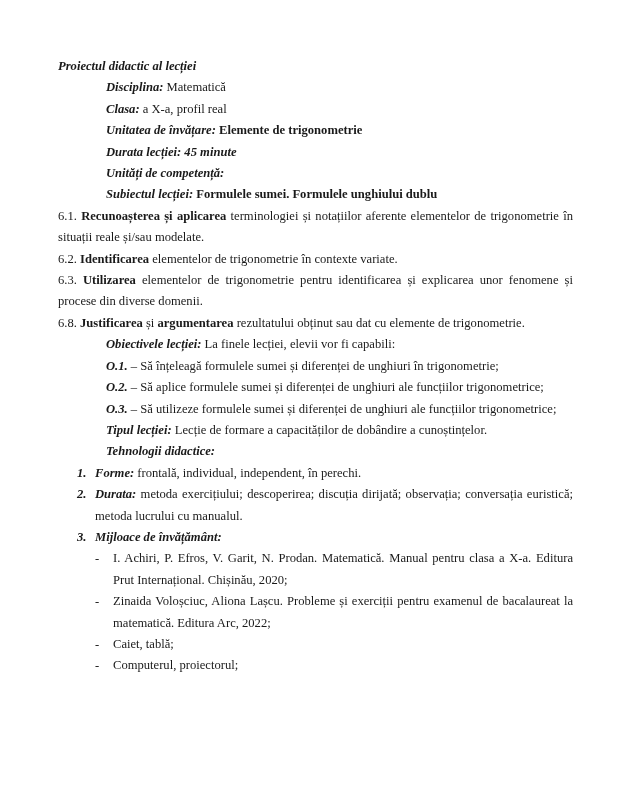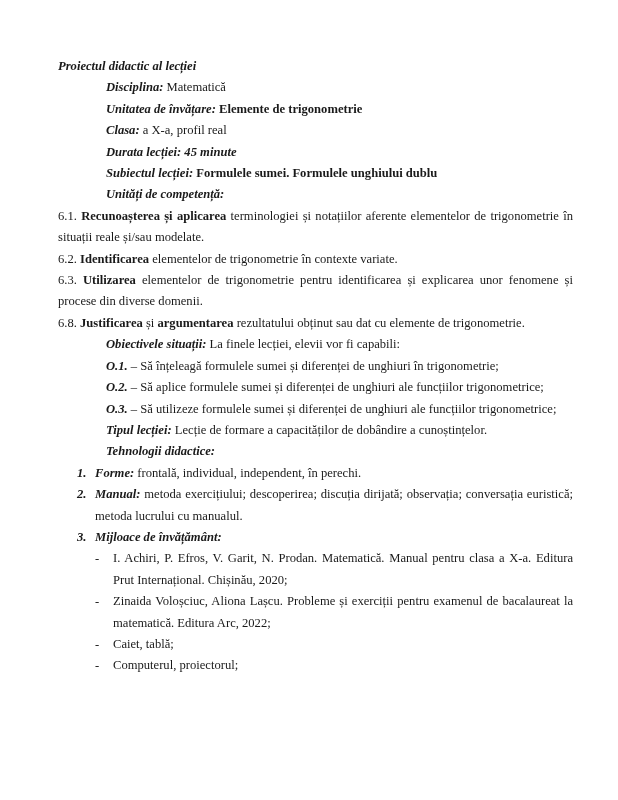--- a/index.html
+++ b/index.html
@@ -24,48 +24,48 @@
 </head>
 <body>
 
 <div class="page">
   <div class="title">Proiectul didactic al lecției</div>
 
   <div class="line">
     <span class="bi">Disciplina:</span><span> Matematică</span>
   </div>
   <div class="line">
-    <span class="bi">Unitatea de învățare:</span><span class="b"> Elemente de trigonometrie</span>
+    <span class="bi">Clasa:</span><span> a X-a, profil real</span>
   </div>
   <div class="line">
-    <span class="bi">Clasa:</span><span> a X-a, profil real</span>
+    <span class="bi">Unitatea de învățare:</span><span class="b"> Elemente de trigonometrie</span>
   </div>
   <div class="line">
     <span class="bi">Durata lecției: 45 minute</span>
   </div>
+  <div class="line bi">Unități de competență:</div>
+
   <div class="line">
     <span class="bi">Subiectul lecției:</span><span class="b"> Formulele sumei. Formulele unghiului dublu</span>
   </div>
-
-  <div class="line bi">Unități de competență:</div>
   <div class="just">
     <span>6.1. </span><span class="b">Recunoașterea și aplicarea</span><span> terminologiei și notațiilor aferente elementelor de trigonometrie în situații reale și/sau modelate.</span>
   </div>
   <div class="just">
     <span>6.2. </span><span class="b">Identificarea</span><span> elementelor de trigonometrie în contexte variate.</span>
   </div>
   <div class="just">
     <span>6.3. </span><span class="b">Utilizarea</span><span> elementelor de trigonometrie pentru identificarea și explicarea unor fenomene și procese din diverse domenii.</span>
   </div>
   <div class="just">
     <span>6.8. </span><span class="b">Justificarea</span><span> și </span><span class="b">argumentarea</span><span> rezultatului obținut sau dat cu elemente de trigonometrie.</span>
   </div>
 
   <div class="line">
-    <span class="bi">Obiectivele situații:</span><span> La finele lecției, elevii vor fi capabili:</span>
+    <span class="bi">Obiectivele lecției:</span><span> La finele lecției, elevii vor fi capabili:</span>
   </div>
   <div class="line">
     <span class="bi">O.1.</span><span> – Să înțeleagă formulele sumei și diferenței de unghiuri în trigonometrie;</span>
   </div>
   <div class="line">
     <span class="bi">O.2.</span><span> – Să aplice formulele sumei și diferenței de unghiuri ale funcțiilor trigonometrice;</span>
   </div>
   <div class="line">
     <span class="bi">O.3.</span><span> – Să utilizeze formulele sumei și diferenței de unghiuri ale funcțiilor trigonometrice;</span>
   </div>
@@ -73,21 +73,21 @@
   <div class="line">
     <span class="bi">Tipul lecției:</span><span> Lecție de formare a capacităților de dobândire a cunoștințelor.</span>
   </div>
 
   <div class="line bi">Tehnologii didactice:</div>
   <ul class="ol">
     <li class="just">
       <span class="num">1.</span><span class="bi">Forme:</span><span>  frontală, individual, independent, în perechi.</span>
     </li>
     <li class="just">
-      <span class="num">2.</span><span class="bi">Manual:</span><span> metoda exercițiului; descoperirea; discuția dirijată; observația; conversația euristică; metoda lucrului cu manualul.</span>
+      <span class="num">2.</span><span class="bi">Durata:</span><span> metoda exercițiului; descoperirea; discuția dirijată; observația; conversația euristică; metoda lucrului cu manualul.</span>
     </li>
     <li>
       <span class="num">3.</span><span class="bi">Mijloace de învățământ:</span>
       <ul class="ul">
         <li class="just"><span class="dash">-</span><span>I. Achiri, P. Efros, V. Garit, N. Prodan. Matematică. Manual pentru clasa a X-a. Editura Prut Internațional. Chișinău, 2020;</span></li>
         <li class="just"><span class="dash">-</span><span>Zinaida Voloșciuc, Aliona Lașcu. Probleme și exerciții pentru examenul de bacalaureat la matematică. Editura Arc, 2022;</span></li>
         <li class="just"><span class="dash">-</span><span>Caiet, tablă;</span></li>
         <li class="just"><span class="dash">-</span><span>Computerul, proiectorul;</span></li>
       </ul>
     </li>

